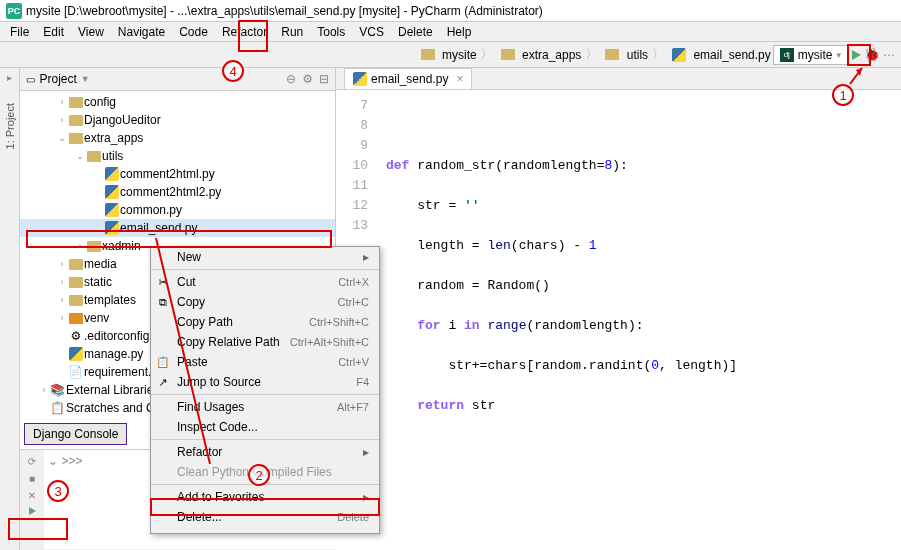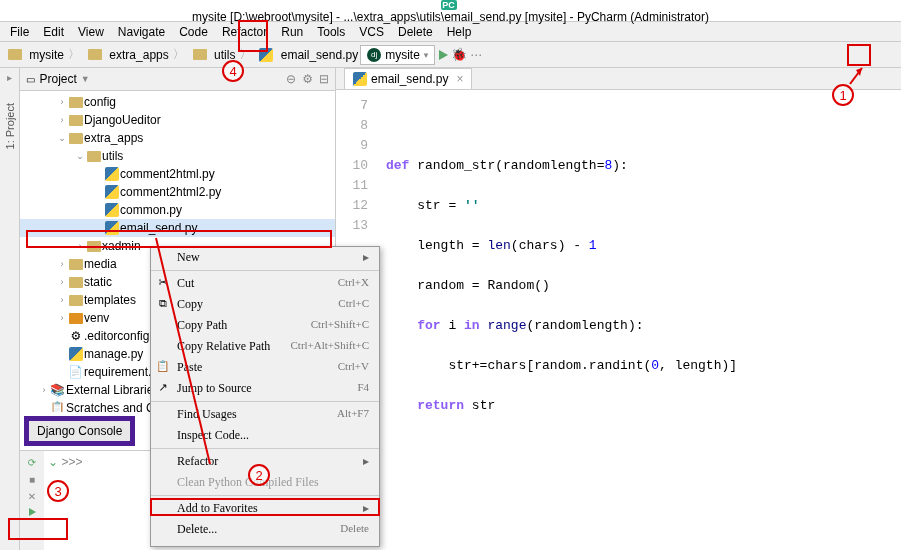--- a/index.html
+++ b/index.html
@@ -1,34 +1,34 @@
 <!DOCTYPE html>
 <html><head>
 <meta charset="utf-8">
 <style>
   * { box-sizing: border-box; margin: 0; padding: 0; }
   body { font-family: "Segoe UI", Arial, sans-serif; font-size: 12px; color: #000; background: #f0f0f0; width: 901px; height: 550px; overflow: hidden; position: relative; }
   
-  .titlebar { background: #fff; height: 22px; display: flex; align-items: center; padding: 0 6px; border-bottom: 1px solid #ccc; flex-direction: column; }
+  .titlebar { background: #fff; height: 22px; display: flex; align-items: center; padding: 0 6px; border-bottom: 1px solid #ccc; }
   .pc-icon { width: 16px; height: 16px; background: #2a8; color: #fff; font-size: 9px; display: flex; align-items: center; justify-content: center; border-radius: 2px; margin-right: 4px; font-weight: bold; }
   .titlebar span { font-size: 12px; }
   
   .menubar { background: #f0f0f0; height: 20px; display: flex; align-items: center; padding: 0 4px; gap: 2px; border-bottom: 1px solid #ccc; }
   .menubar .menu-item { padding: 2px 6px; cursor: default; }
   
-  .toolbar { background: #f0f0f0; height: 26px; display: flex; align-items: center; padding: 0 6px; border-bottom: 1px solid #ccc; justify-content: flex-start; }
+  .toolbar { background: #f0f0f0; height: 26px; display: flex; align-items: center; padding: 0 6px; border-bottom: 1px solid #ccc; justify-content: flex-end; }
   .breadcrumbs { display: flex; align-items: center; gap: 2px; }
   .breadcrumbs .crumb { display: flex; align-items: center; gap: 2px; padding: 0 2px; }
   .crumb .sep { color: #999; margin: 0 2px; }
   .folder-icon { width: 14px; height: 11px; display: inline-block; position: relative; }
   .folder-icon::before { content: ""; position: absolute; inset: 0; background: #d4b86a; border-radius: 1px; }
   .py-icon { width: 14px; height: 14px; background: linear-gradient(135deg,#3776ab 50%,#ffd43b 50%); border-radius: 2px; display: inline-block; }
   .toolbar-right { display: flex; align-items: center; gap: 4px; }
   .run-config { border: 1px solid #bbb; background: #fff; padding: 2px 6px; display: flex; align-items: center; gap: 4px; }
-  .dj-icon { width: 14px; height: 14px; background: #0c4b33; color: #fff; font-size: 8px; display: flex; align-items: center; justify-content: center; border-radius: 7px; }
+  .dj-icon { width: 14px; height: 14px; background: #0c4b33; color: #fff; font-size: 8px; display: flex; align-items: center; justify-content: center; border-radius: 0; }
   .play-icon { width: 0; height: 0; border-left: 9px solid #59a869; border-top: 5px solid transparent; border-bottom: 5px solid transparent; display: inline-block; }
   .bug-icon { width: 14px; height: 14px; color: #888; font-size: 13px; display: inline-flex; align-items: center; justify-content: center; }
   
   .main { display: flex; height: calc(100% - 22px - 20px - 26px); position: relative; }
   
   .left-gutter { width: 20px; background: #f0f0f0; border-right: 1px solid #ccc; display: flex; flex-direction: column; align-items: center; padding-top: 4px; }
   .left-gutter .vtext { writing-mode: vertical-lr; transform: rotate(180deg); font-size: 11px; color: #555; margin-top: 20px; }
   
   .project-panel { width: 316px; background: #fff; border-right: 1px solid #ccc; display: flex; flex-direction: column; overflow: hidden; }
   .project-header { background: #f0f0f0; padding: 4px 6px; display: flex; align-items: center; justify-content: space-between; border-bottom: 1px solid #ccc; }
@@ -37,41 +37,41 @@
   .tree { flex: 1; overflow: auto; padding: 2px 0; font-size: 12px; }
   .tree-node { display: flex; align-items: center; height: 18px; padding-left: 6px; white-space: nowrap; }
   .tree-node .arrow { width: 12px; text-align: center; color: #888; font-size: 9px; }
   .tree-node .icon { width: 16px; display: inline-flex; justify-content: center; }
   .tree-node.selected { background: #d4e6f7; }
   .tree-node.l1 { padding-left: 18px; }
   .tree-node.l2 { padding-left: 36px; }
   .tree-node.l3 { padding-left: 54px; }
   .tree-node.l4 { padding-left: 72px; }
   
-  .django-console-btn { background: #e8e8e8; border: 5px solid #4c1d95; padding: 3px 8px; margin: 2px; display: inline-block; }
+  .django-console-btn { background: #e8e8e8; border: 1px solid #4c1d95; padding: 3px 8px; margin: 2px; display: inline-block; }
   
   .console-area { border-top: 1px solid #ccc; background: #fff; height: 130px; display: flex; }
   .console-gutter { width: 24px; background: #f0f0f0; display: flex; flex-direction: column; align-items: center; gap: 6px; padding: 6px 0; }
   .console-body { flex: 1; padding: 4px; color: #888; }
   
   .editor-area { flex: 1; display: flex; flex-direction: column; background: #fff; }
   .editor-tabs { height: 24px; background: #f0f0f0; border-bottom: 1px solid #ccc; display: flex; align-items: flex-end; padding-left: 8px; }
   .editor-tab { background: #fff; border: 1px solid #ccc; border-bottom: none; padding: 3px 8px; display: flex; align-items: center; gap: 4px; font-size: 12px; }
   .editor-tab .close { color: #999; margin-left: 4px; }
   .editor { flex: 1; display: flex; font-family: "Consolas","Courier New",monospace; font-size: 13px; overflow: auto; }
   .gutter { width: 40px; text-align: right; color: #aaa; padding: 6px 8px 0 0; background: #fff; user-select: none; line-height: 20px; }
   .code { padding: 6px 0 0 10px; line-height: 20px; white-space: pre; }
   .kw { color: #8b5cf6; font-weight: bold; }
   .num { color: #0000ff; }
   .str { color: #008080; font-weight: bold; }
   .builtin { color: #000080; }
   
   
   .context-menu { position: absolute; left: 150px; top: 246px; width: 230px; background: #f0f0f0; border: 1px solid #999; box-shadow: 2px 2px 6px rgba(0,0,0,0.3); z-index: 100; font-size: 12px; }
-  .context-menu .mi { padding: 3px 10px 3px 26px; display: flex; justify-content: space-between; position: relative; font-family: Liberation Serif, serif; }
+  .context-menu .mi { padding: 3px 10px 3px 26px; display: flex; justify-content: space-between; align-items: center; position: relative; }
   .context-menu .mi .shortcut { color: #777; font-size: 11px; }
   .context-menu .mi .micon { position: absolute; left: 4px; width: 16px; text-align: center; font-size: 11px; }
   .context-menu hr { border: none; border-top: 1px solid #ccc; margin: 2px 0; }
   .context-menu .arrow-r { float: right; color: #666; }
   
   
   .anno-box { position: absolute; border: 2px solid #d00; z-index: 200; pointer-events: none; }
   .anno-circle { position: absolute; border: 2px solid #d00; color: #d00; border-radius: 50%; width: 22px; height: 22px; display: flex; align-items: center; justify-content: center; font-size: 13px; z-index: 201; pointer-events: none; background: rgba(255,255,255,0.6); }
   .anno-arrow { position: absolute; z-index: 200; pointer-events: none; }
   

